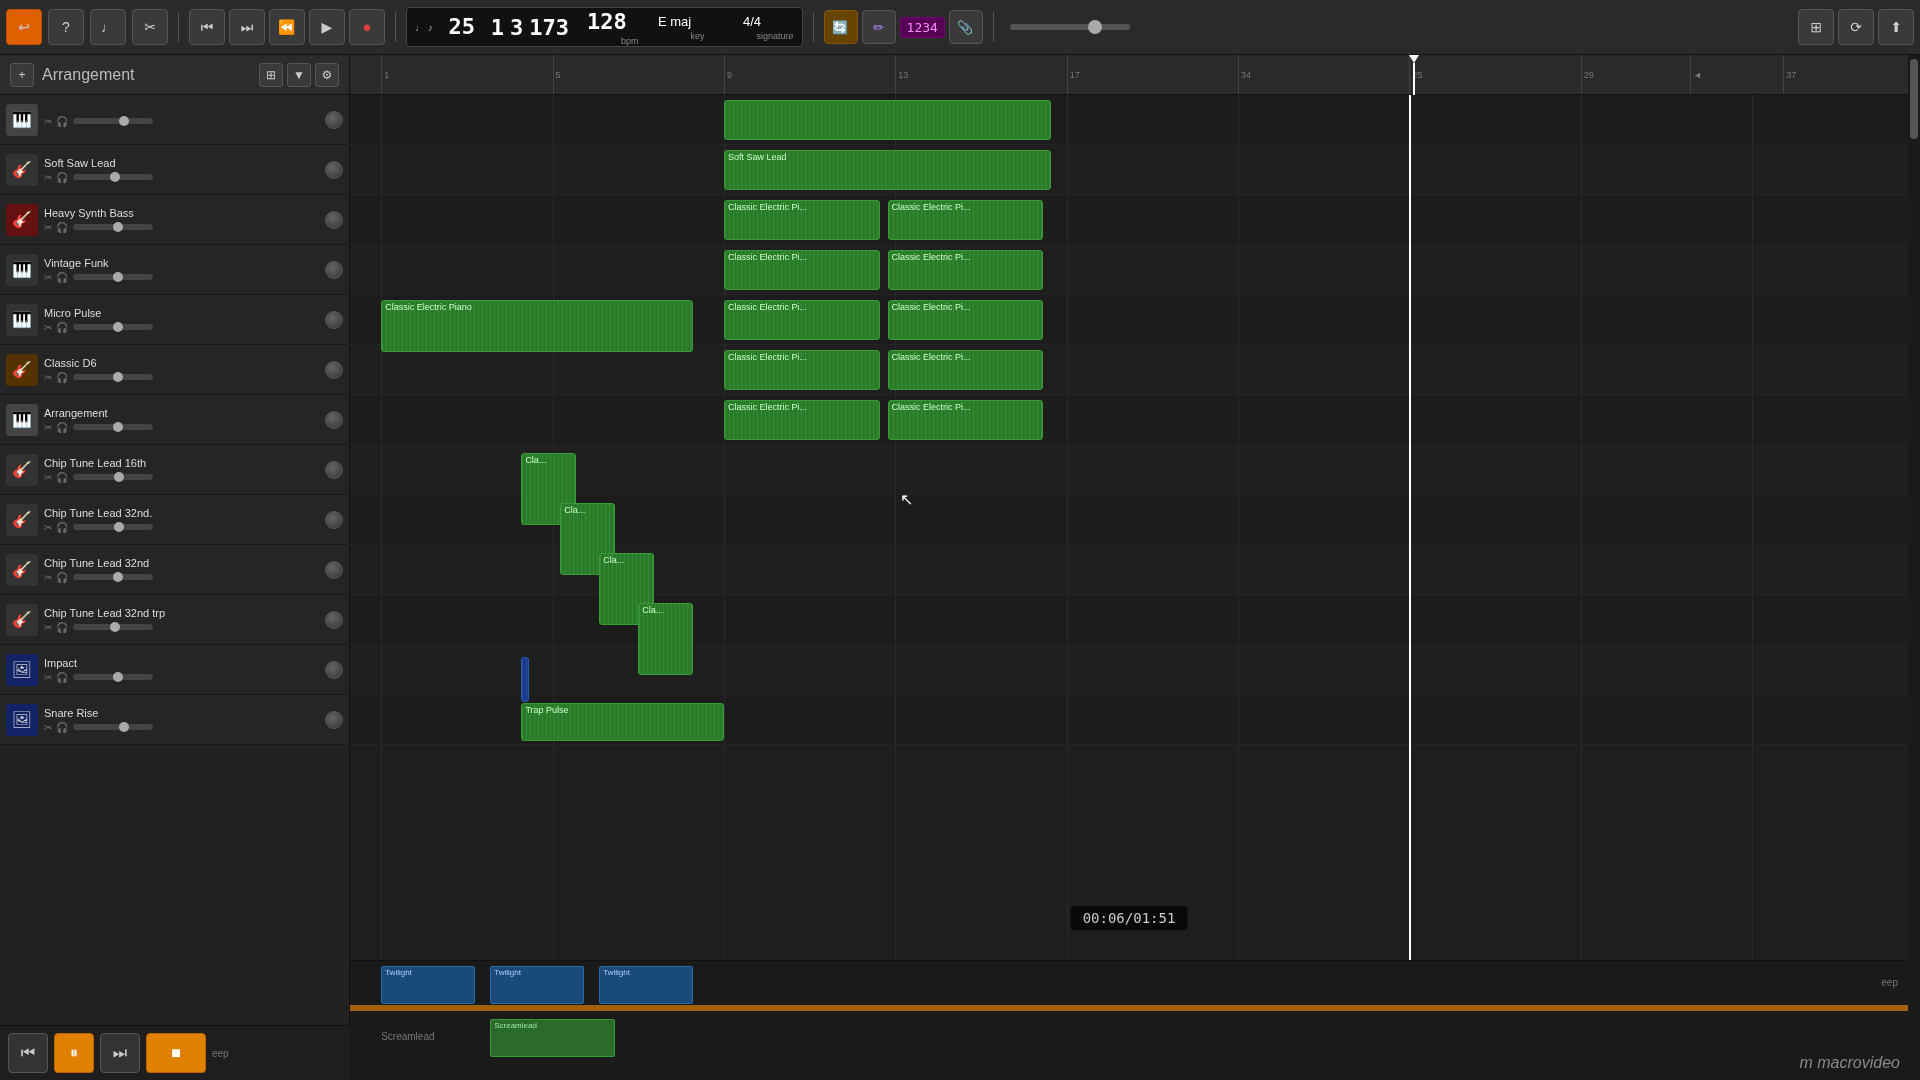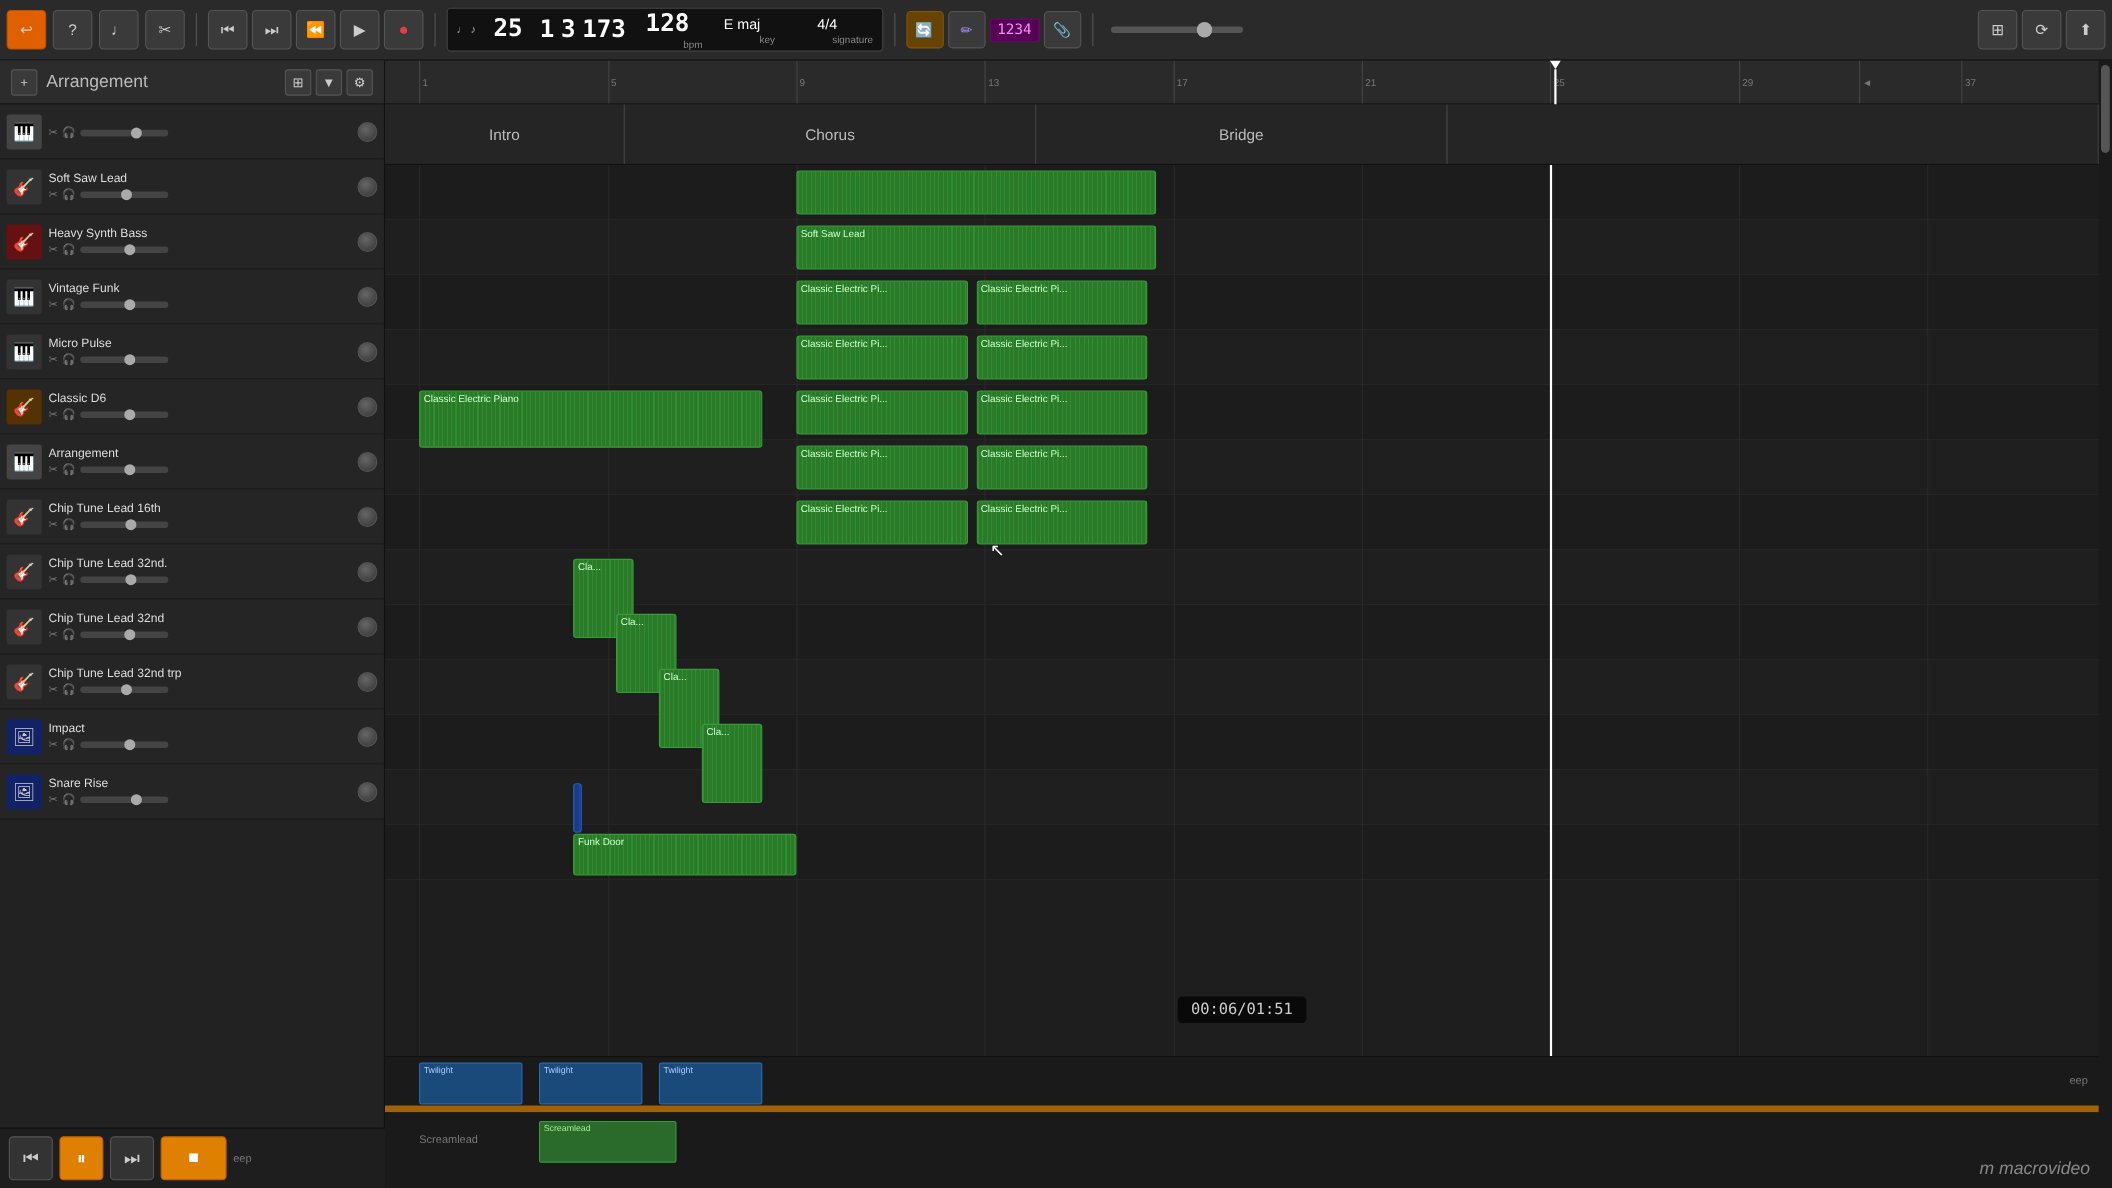--- a/index.html
+++ b/index.html
@@ -698,44 +698,32 @@
   </div>
 
   <div id="arrangement-area">
 
     <div id="timeline-header">
       <div class="ruler-tick" style="left:2%;">1</div>
       <div class="ruler-tick" style="left:13%;">5</div>
       <div class="ruler-tick" style="left:24%;">9</div>
       <div class="ruler-tick" style="left:35%;">13</div>
       <div class="ruler-tick" style="left:46%;">17</div>
-      <div class="ruler-tick" style="left:57%;">21</div>
+      <div class="ruler-tick" style="left:57%;">34</div>
       <div class="ruler-tick" style="left:68%;">25</div>
       <div class="ruler-tick" style="left:79%;">29</div>
       <div class="ruler-tick" style="left:86%;">◄</div>
       <div class="ruler-tick" style="left:92%;">37</div>
 
       <div style="position:absolute; left:68%; top:0; width:10px; height:40px; display:flex; flex-direction:column; align-items:center;">
         <div style="width:0;height:0;border-left:5px solid transparent;border-right:5px solid transparent;border-top:8px solid #fff;"></div>
         <div style="width:2px;flex:1;background:#fff;"></div>
       </div>
     </div>
 
-    <div id="section-labels">
-      <div class="section-label" style="width:14%;">
-        <span>Intro</span>
-      </div>
-      <div class="section-label" style="width:24%;">
-        <span>Chorus</span>
-      </div>
-      <div class="section-label" style="width:24%;">
-        <span>Bridge</span>
-      </div>
-      <div class="section-label" style="flex:1;"></div>
-    </div>
 
     <div id="arrangement-content" style="position:relative;">
 
       <div class="arr-row-bg" style="top:0px; height:50px;"></div>
       <div class="arr-row-bg" style="top:50px; height:50px;"></div>
       <div class="arr-row-bg" style="top:100px; height:50px;"></div>
       <div class="arr-row-bg" style="top:150px; height:50px;"></div>
       <div class="arr-row-bg" style="top:200px; height:50px;"></div>
       <div class="arr-row-bg" style="top:250px; height:50px;"></div>
       <div class="arr-row-bg" style="top:300px; height:50px;"></div>
@@ -837,21 +825,21 @@
         <span class="clip-name">Cla...</span>
       </div>
 
       <div class="clip-block clip-blue" style="left:11%; top:562px; width:0.5%; height:45px;">
         <div class="clip-inner"></div>
         <span class="clip-name"></span>
       </div>
 
       <div class="clip-block" style="left:11%; top:608px; width:13%; height:38px;">
         <div class="clip-inner"></div>
-        <span class="clip-name">Funk Door</span>
+        <span class="clip-name">Trap Pulse</span>
       </div>
 
       <div id="time-display">00:06/01:51</div>
 
     </div>
 
     <div id="bottom-clips-area">
 
       <div style="position:relative; height:50px; border-bottom:6px solid #a16207;">
         <div class="small-clip" style="left:2%; top:5px; width:6%; height:38px; background:#1a4a7a; border-color:#2a6aaa;">

